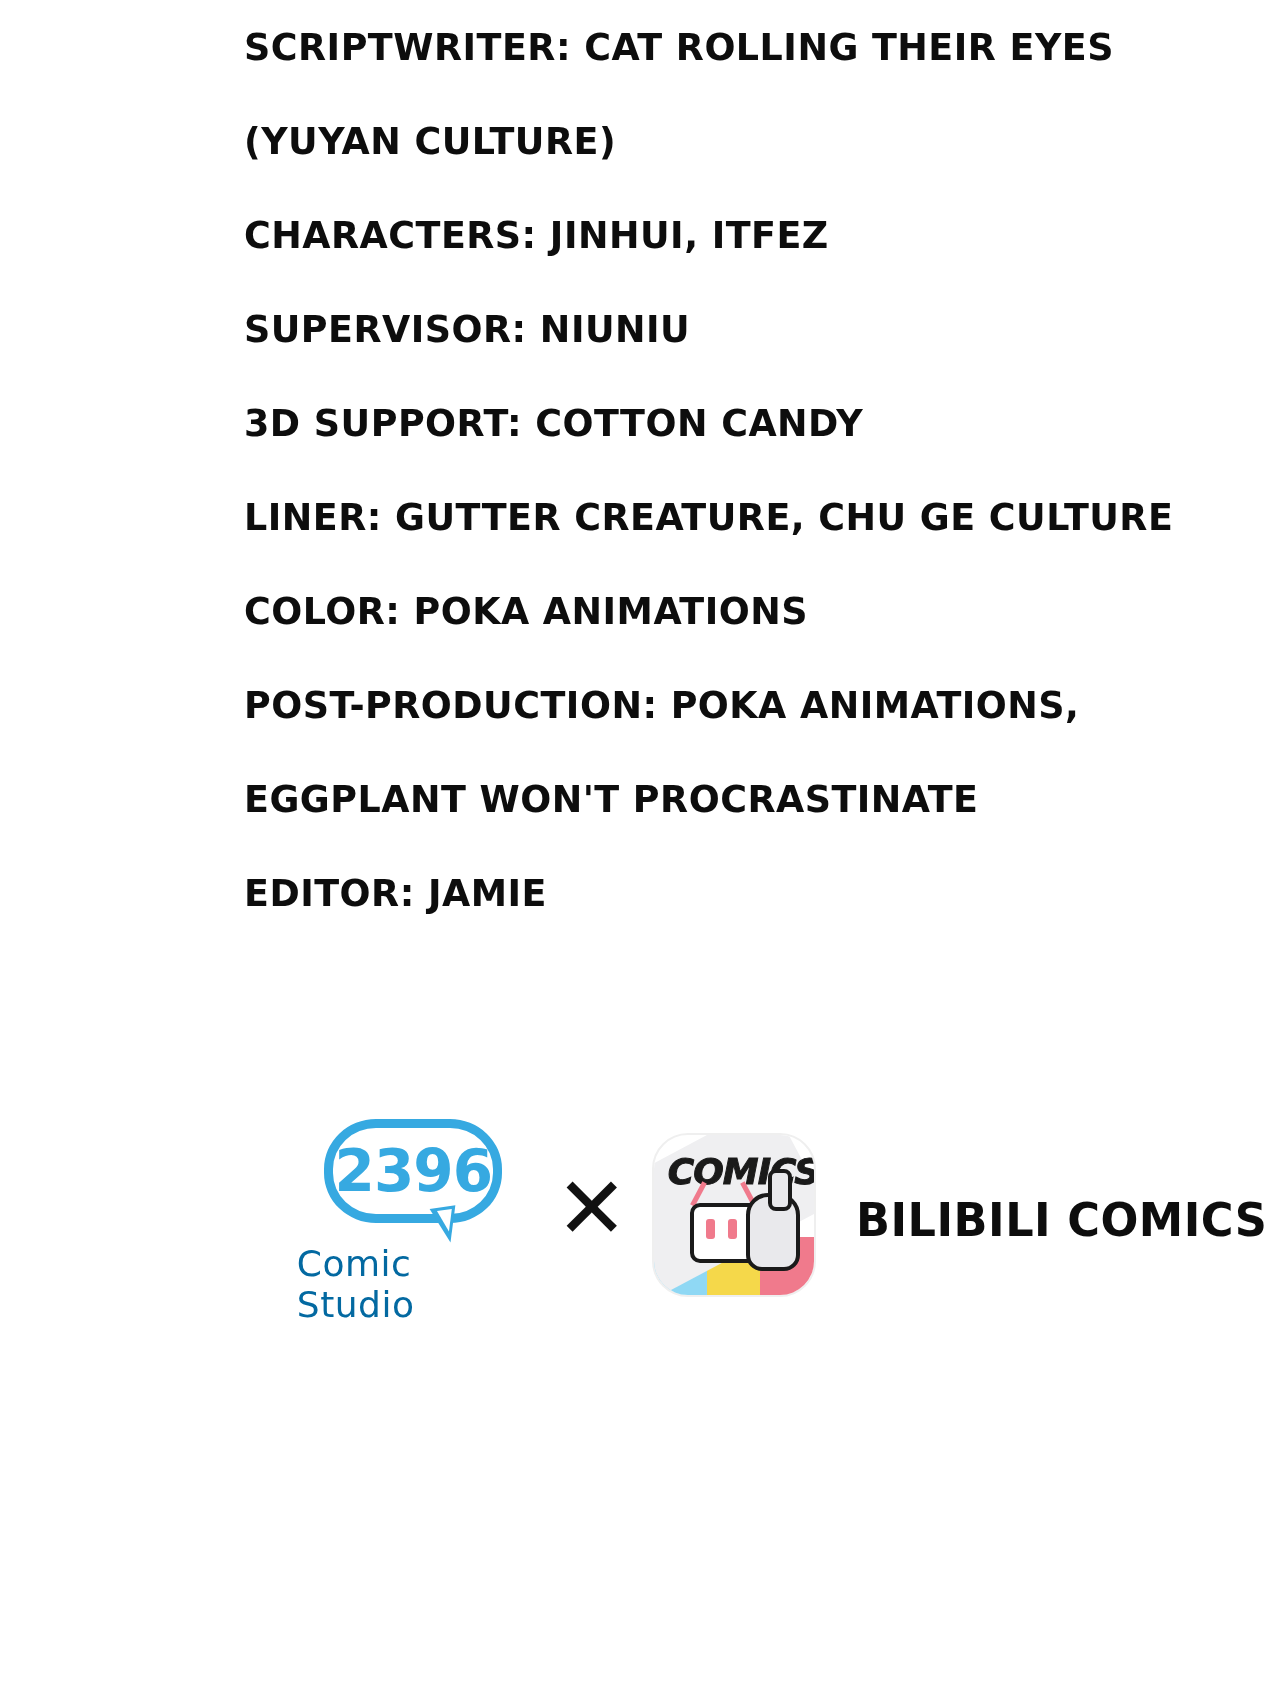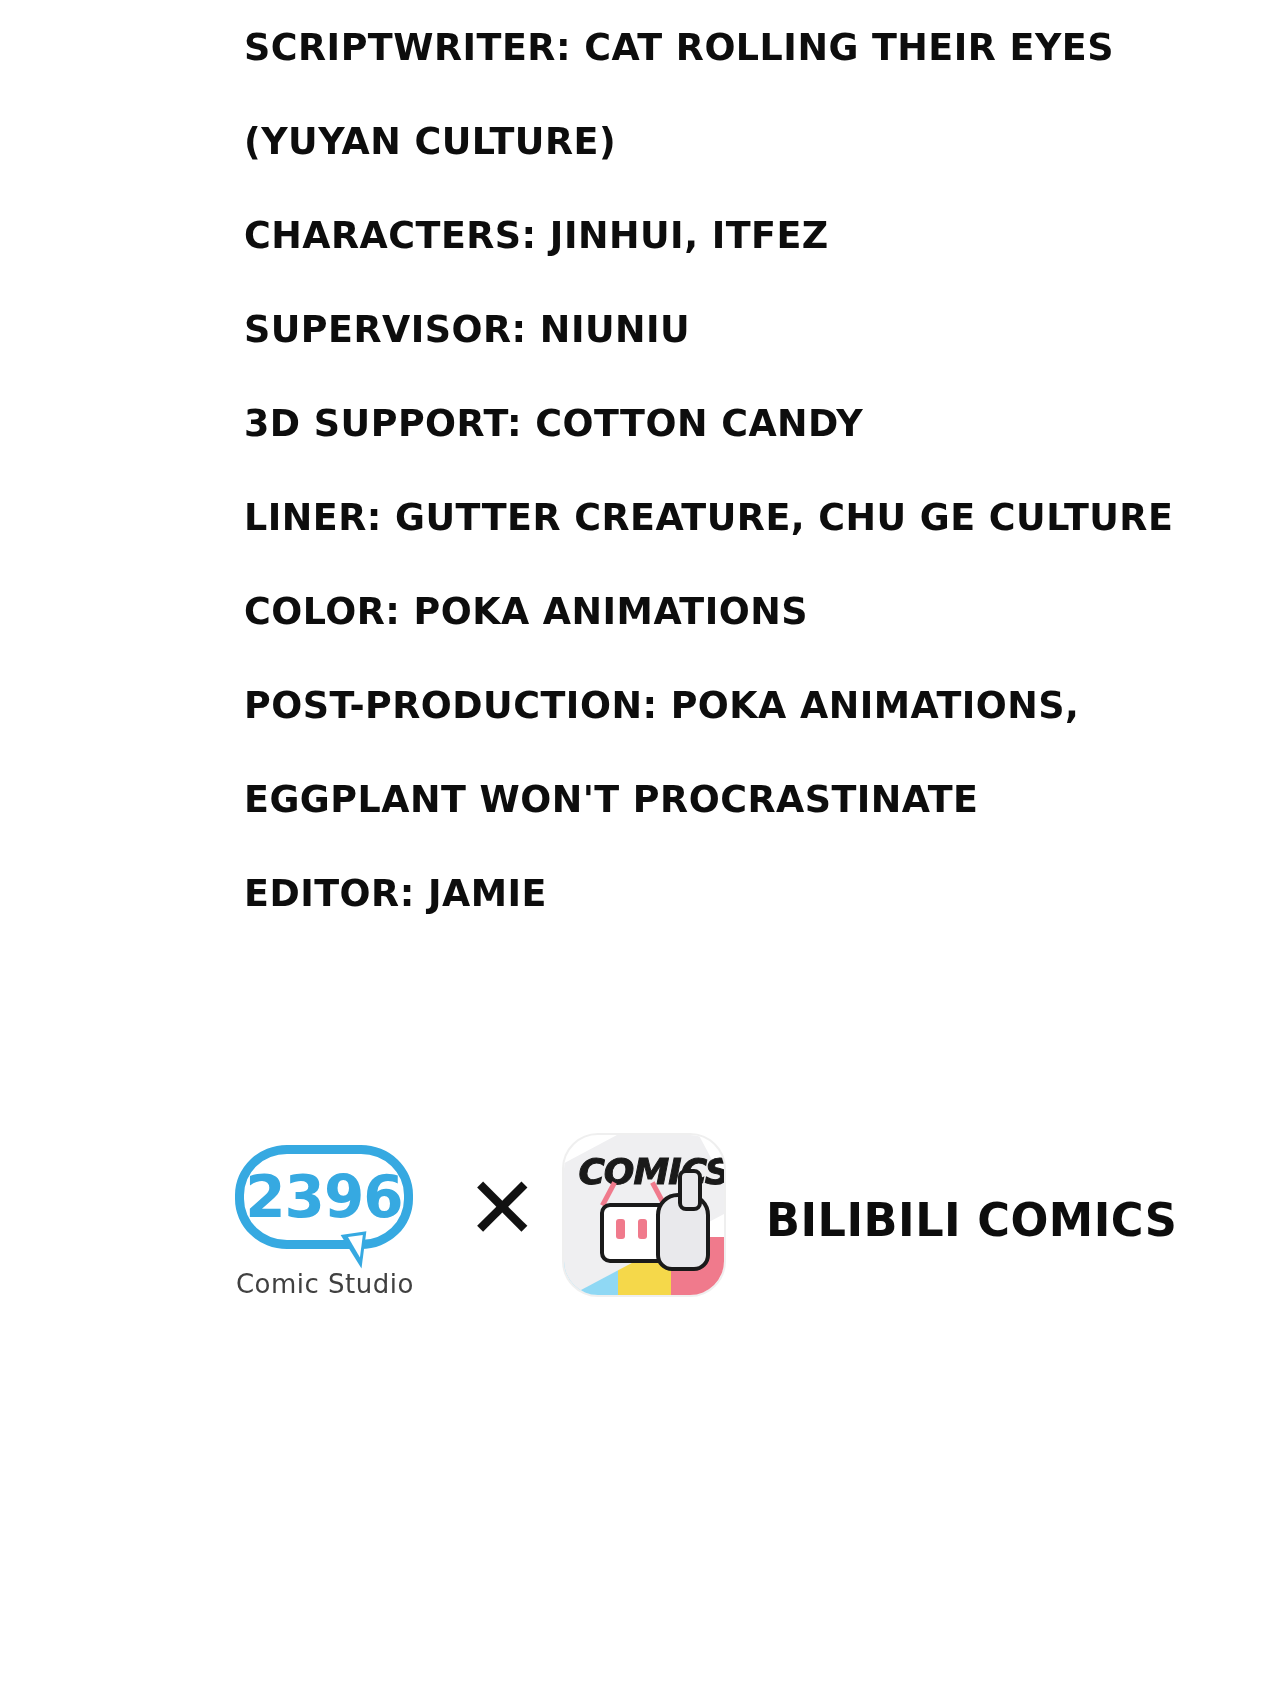--- a/index.html
+++ b/index.html
@@ -35,21 +35,21 @@
   }
 
   .footer {
     position: absolute;
     left: 0;
     top: 1105px;
     width: 1280px;
     height: 230px;
     display: flex;
     align-items: center;
-    justify-content: center;
+    justify-content: flex-end;
     padding-left: 118px;
     box-sizing: border-box;
   }
 
   
   .studio-logo {
     width: 235px;
     display: flex;
     flex-direction: column;
     align-items: center;
@@ -103,22 +103,22 @@
     justify-content: center;
     font-family: "DejaVu Sans", sans-serif;
     font-weight: bold;
     font-size: 58px;
     color: #36a9e1;
     letter-spacing: -1px;
   }
   .studio-name {
     margin-top: 8px;
     font-family: "DejaVu Sans", sans-serif;
-    font-size: 26px;
-    color: #404040;
+    font-size: 36px;
+    color: #0369a1;
     letter-spacing: 0.5px;
   }
 
   
   .x-sep {
     width: 120px;
     text-align: center;
     font-family: "DejaVu Sans", sans-serif;
     font-weight: bold;
     font-size: 86px;

